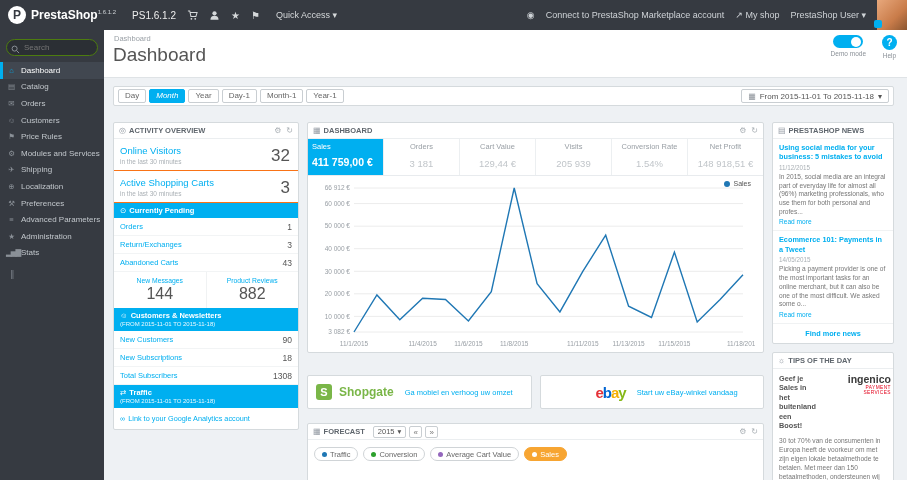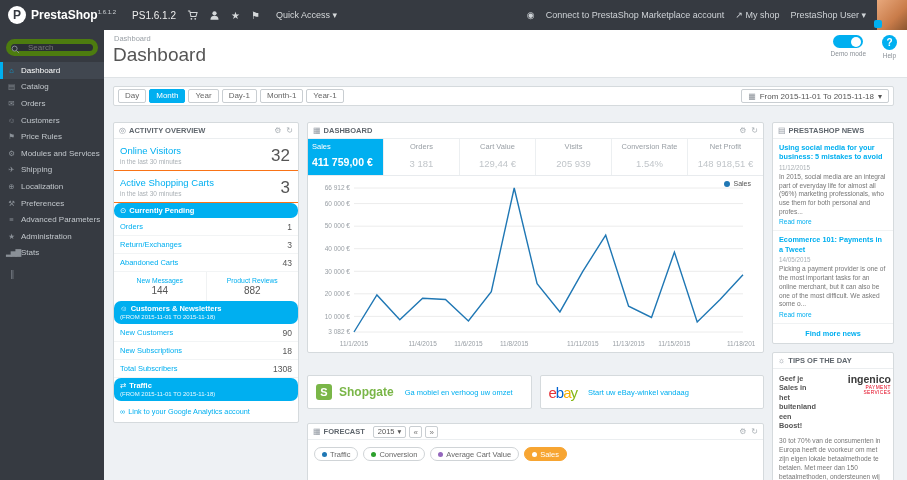--- a/index.html
+++ b/index.html
@@ -14,21 +14,21 @@
   .shopname{font-size:10px;margin-left:16px;color:#eee;}
   .tb-icon{margin-left:11px;font-size:10px;color:#d5d8da;display:inline-flex;align-items:center;}
   .quick{margin-left:16px;font-size:9px;color:#d5d8da;}
   .tb-right{margin-left:auto;display:flex;align-items:center;gap:11px;font-size:9px;color:#cfd3d7;}
   .avatar{width:30px;height:30px;background:linear-gradient(135deg,#e8a87c 0%,#c97c4a 60%,#8c5630 100%);position:relative;flex:none;}
   .avatar-badge{position:absolute;left:-3px;bottom:2px;width:8px;height:8px;border-radius:2px;background:#00aff0;}
 
   
   .sidebar{position:absolute;top:30px;left:0;width:104px;height:450px;background:#363a41;z-index:10;}
   .search-wrap{margin:6px;position:relative;}
-  .search-input{width:92px;height:17px;background:#2b2f34;border:5px solid #4d7c0f;border-radius:9px;color:#bbb;font-size:8px;padding:0 4px 0 17px;outline:none;}
+  .search-input{width:92px;height:17px;background:#2b2f34;border:1px solid #4d7c0f;border-radius:9px;color:#bbb;font-size:8px;padding:0 4px 0 17px;outline:none;}
   .search-icon{position:absolute;left:5px;top:4px;}
   .menu{list-style:none;margin-top:3px;}
   .menu li{display:flex;align-items:center;gap:5px;padding:0 6px;height:16.6px;font-size:8px;color:#c2c7cc;white-space:nowrap;overflow:hidden;cursor:pointer;}
   .menu li.active{background:#414750;color:#fff;border-left:3px solid #00aff0;padding-left:3px;}
   .mi-icon{width:10px;font-size:7.5px;color:#8a9097;text-align:center;flex:none;letter-spacing:-1px;}
   .menu li.active .mi-icon{color:#00aff0;}
   .collapse-btn{color:#7c828a;font-size:9px;padding:8px 10px;letter-spacing:2px;cursor:pointer;}
 
   
   .main{position:absolute;top:30px;left:104px;width:803px;height:450px;background:#eef1f4;overflow:hidden;}
@@ -37,47 +37,47 @@
   .page-title{position:absolute;top:14px;left:9px;font-size:19px;font-weight:400;color:#555;}
   .header-tools{position:absolute;top:5px;right:10px;display:flex;gap:16px;}
   .tool{display:flex;flex-direction:column;align-items:center;gap:2px;}
   .switch{width:30px;height:13px;border-radius:7px;background:#00aff0;position:relative;cursor:pointer;}
   .switch::after{content:"";position:absolute;right:2px;top:1.5px;width:10px;height:10px;border-radius:50%;background:#fff;}
   .help-circle{width:15px;height:15px;border-radius:50%;background:#00aff0;color:#fff;font-size:10px;font-weight:bold;text-align:center;line-height:15px;cursor:pointer;}
   .tool-label{font-size:6.5px;color:#8a9097;}
 
   .filter-bar{position:absolute;top:56px;left:9px;width:781px;height:20px;background:#fff;border:1px solid #d5dadd;border-radius:2px;display:flex;align-items:center;padding:0 4px;}
   .fbtn{height:14px;padding:0 6px;margin-right:3px;font-size:8px;color:#666;background:#fff;border:1px solid #c9ced2;border-radius:2px;line-height:12px;cursor:pointer;}
-  .fbtn.active{background:#00aff0;border-color:#00aff0;color:#fff;}
+  .fbtn.active{background:#00aff0;border-color:#00aff0;color:#fff;font-style:italic;}
   .date-range{margin-left:auto;height:14px;border:1px solid #c9ced2;border-radius:2px;display:flex;align-items:center;gap:4px;padding:0 6px;font-size:8px;color:#555;cursor:pointer;background:#fff;}
   .date-range .cal{color:#8a9097;font-size:8px;}
 
   .panel{background:#fff;border:1px solid #d5dadd;border-radius:2px;}
   .panel-head{height:16px;display:flex;align-items:center;padding:0 5px;font-size:7.5px;font-weight:bold;color:#5f666d;border-bottom:1px solid #ebeef0;}
   .ph-icon{margin-right:3px;color:#9097a0;font-size:8px;font-weight:normal;}
   .head-tools{margin-left:auto;display:flex;gap:5px;color:#aab0b5;font-size:8px;font-weight:normal;}
   .head-tools span{cursor:pointer;}
 
   
   .col-activity{position:absolute;top:92px;left:9px;width:186px;}
   .stat-row{padding:6px 6px 5px;border-bottom:1px solid #f97316;position:relative;}
   .stat-label{font-size:9.5px;color:#00aff0;cursor:pointer;}
   .stat-sub{font-size:6.5px;color:#aab0b5;margin-top:2px;}
   .stat-value{position:absolute;right:8px;top:7px;font-size:17px;font-weight:300;color:#555;}
-  .blue-head{background:#00aff0;color:#fff;padding:3px 6px;font-size:7.5px;font-weight:bold;line-height:1.25;border-radius:7px;}
+  .blue-head{background:#00aff0;color:#fff;padding:3px 6px;font-size:7.5px;font-weight:bold;line-height:1.25;}
   .blue-head .bh-icon{font-weight:normal;margin-right:3px;}
   .blue-head .sub{display:block;font-size:6px;font-weight:normal;opacity:.92;}
   .arow{display:flex;justify-content:space-between;align-items:center;padding:3.5px 6px;border-bottom:1px solid #f2f4f5;font-size:7.5px;}
   .arow .al{color:#00aff0;cursor:pointer;}
   .arow .av{color:#555;font-size:8.5px;}
   .notif{display:flex;text-align:center;}
   .ncell{flex:1;padding:5px 2px;cursor:pointer;}
   .ncell + .ncell{border-left:1px solid #f0f2f3;}
   .nlabel{font-size:6.8px;color:#00aff0;}
-  .nvalue{font-size:10px;color:#555;margin-top:1px;}
+  .nvalue{font-size:16px;color:#555;margin-top:1px;}
   .ga-link{padding:6px;font-size:7.3px;color:#00aff0;display:flex;gap:3px;align-items:center;cursor:pointer;}
 
   
   .col-dash{position:absolute;top:92px;left:203px;width:457px;}
   .kpis{display:flex;border-bottom:1px solid #e8ebee;}
   .kpi{flex:1;height:36px;padding:3px 4px;border-right:1px solid #eceff1;cursor:pointer;}
   .kpi:last-child{border-right:none;}
   .kl{font-size:7.5px;color:#9aa0a6;text-align:center;}
   .kv{font-size:9.5px;color:#c0c5c9;margin-top:7px;text-align:center;}
   .kpi.active{background:#00aff0;}
@@ -86,21 +86,21 @@
   .chart-wrap{position:relative;height:176px;padding-top:2px;}
   .chart-legend{position:absolute;top:4px;right:12px;display:flex;align-items:center;gap:3px;font-size:7px;color:#555;cursor:pointer;}
   .legend-dot{width:6px;height:6px;border-radius:50%;background:#1f77b4;}
   svg .tick{font-size:6.5px;fill:#9aa0a6;}
 
   .modules-row{display:flex;gap:8px;margin-top:22px;}
   .module{flex:1;height:34px;display:flex;align-items:center;padding:0 8px;gap:7px;}
   .sg-badge{width:16px;height:16px;border-radius:3px;background:#7ab648;color:#fff;font-weight:bold;font-size:11px;text-align:center;line-height:16px;flex:none;}
   .sg-name{color:#7ab648;font-size:12px;font-weight:bold;}
   .module-link{font-size:7.5px;color:#00aff0;cursor:pointer;margin-left:4px;line-height:1.2;}
-  .ebay-logo{font-weight:normal;font-size:15px;letter-spacing:-1px;flex:none;}
+  .ebay-logo{font-weight:bold;font-size:15px;letter-spacing:-1px;flex:none;margin-left:47px;}
   .eb-e{color:#e53238;}.eb-b{color:#0064d2;}.eb-a{color:#f5af02;}.eb-y{color:#86b817;}
 
   .forecast{margin-top:14px;height:120px;}
   .year-box{margin-left:8px;border:1px solid #c9ced2;border-radius:2px;font-size:7.5px;font-weight:normal;color:#555;padding:0 4px;height:12px;line-height:11px;display:flex;align-items:center;gap:3px;cursor:pointer;}
   .nav-btn{border:1px solid #c9ced2;border-radius:2px;width:13px;height:12px;font-size:8px;font-weight:normal;color:#777;text-align:center;line-height:11px;margin-left:3px;cursor:pointer;}
   .forecast-legend{display:flex;gap:5px;padding:7px 6px;}
   .fc-pill{display:flex;align-items:center;gap:3px;height:14px;padding:0 7px;border:1px solid #d0d4d7;border-radius:8px;font-size:7.5px;color:#666;background:#fff;cursor:pointer;}
   .fc-pill.active{background:#f7a532;border-color:#f7a532;color:#fff;}
   .fc-dot{width:5px;height:5px;border-radius:50%;background:#ccc;flex:none;}
 

